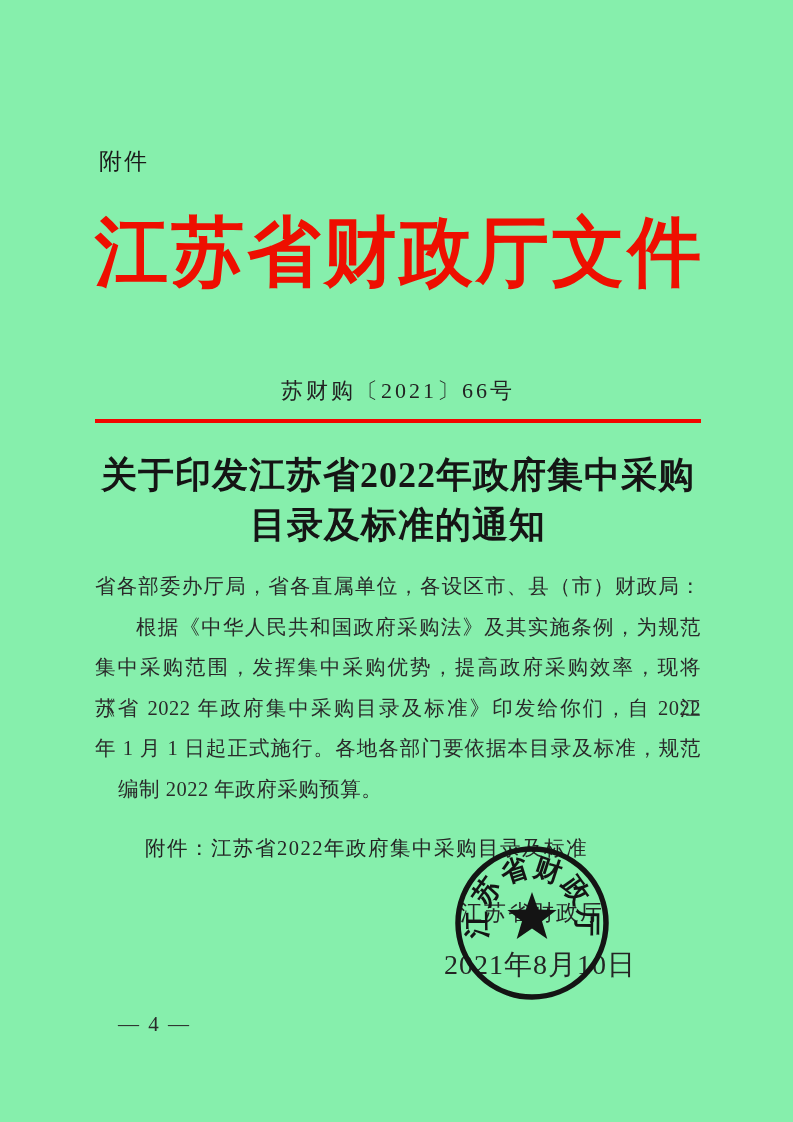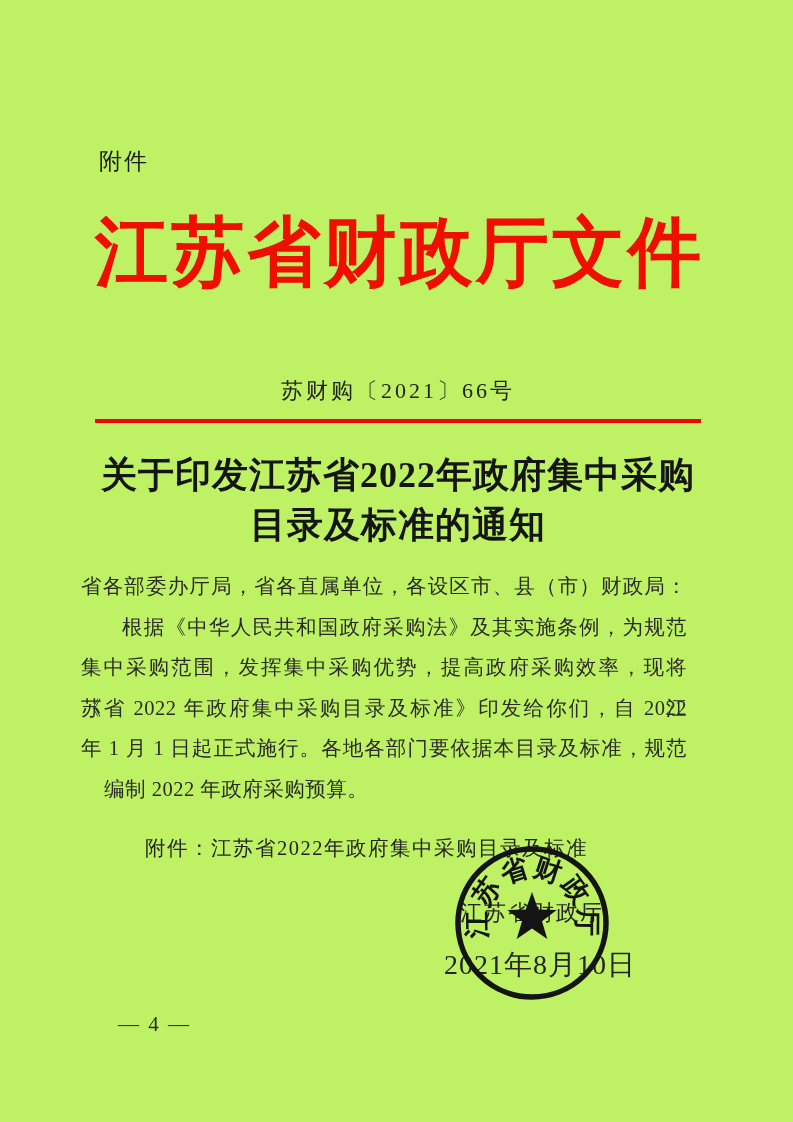--- a/index.html
+++ b/index.html
@@ -4,21 +4,21 @@
 <style>
   * { margin: 0; padding: 0; box-sizing: border-box; }
   html, body { background: #ffffff; }
   body {
     width: 793px; height: 1122px;
     position: relative;
     font-family: "Liberation Serif", "DejaVu Serif", serif;
     color: #1f1f1f;
     overflow: hidden;
   }
-  .page { position: absolute; inset: 0; background: #bef264; }
+  .page { position: absolute; inset: 0; background: #86efac; }
 
   .attachment-label {
     position: absolute; left: 99px; top: 146px;
     font-size: 23px; letter-spacing: 2px; color: #1a1a1a;
   }
 
   .masthead {
     position: absolute; left: 95px; top: 205px; width: 606px;
     font-size: 73px; font-weight: bold; line-height: 96px;
     color: #ee0f00;
@@ -37,21 +37,21 @@
     background: #f20500;
   }
 
   .doc-title {
     position: absolute; left: 95px; top: 450px; width: 606px;
     text-align: center; font-weight: bold; font-size: 36px;
     line-height: 50px; color: #151515; letter-spacing: 1px;
   }
 
   .body-text {
-    position: absolute; left: 81px; top: 566px; width: 606px;
+    position: absolute; left: 95px; top: 566px; width: 606px;
     font-size: 20.5px; color: #2a2a2a;
   }
   .body-line {
     height: 40.5px; line-height: 40.5px;
     text-align: justify; text-align-last: justify;
     letter-spacing: 0.5px;
   }
   .body-line.indent { text-indent: 2em; }
   .body-line.no-stretch { text-align-last: left; margin-left: 23px; }
 

